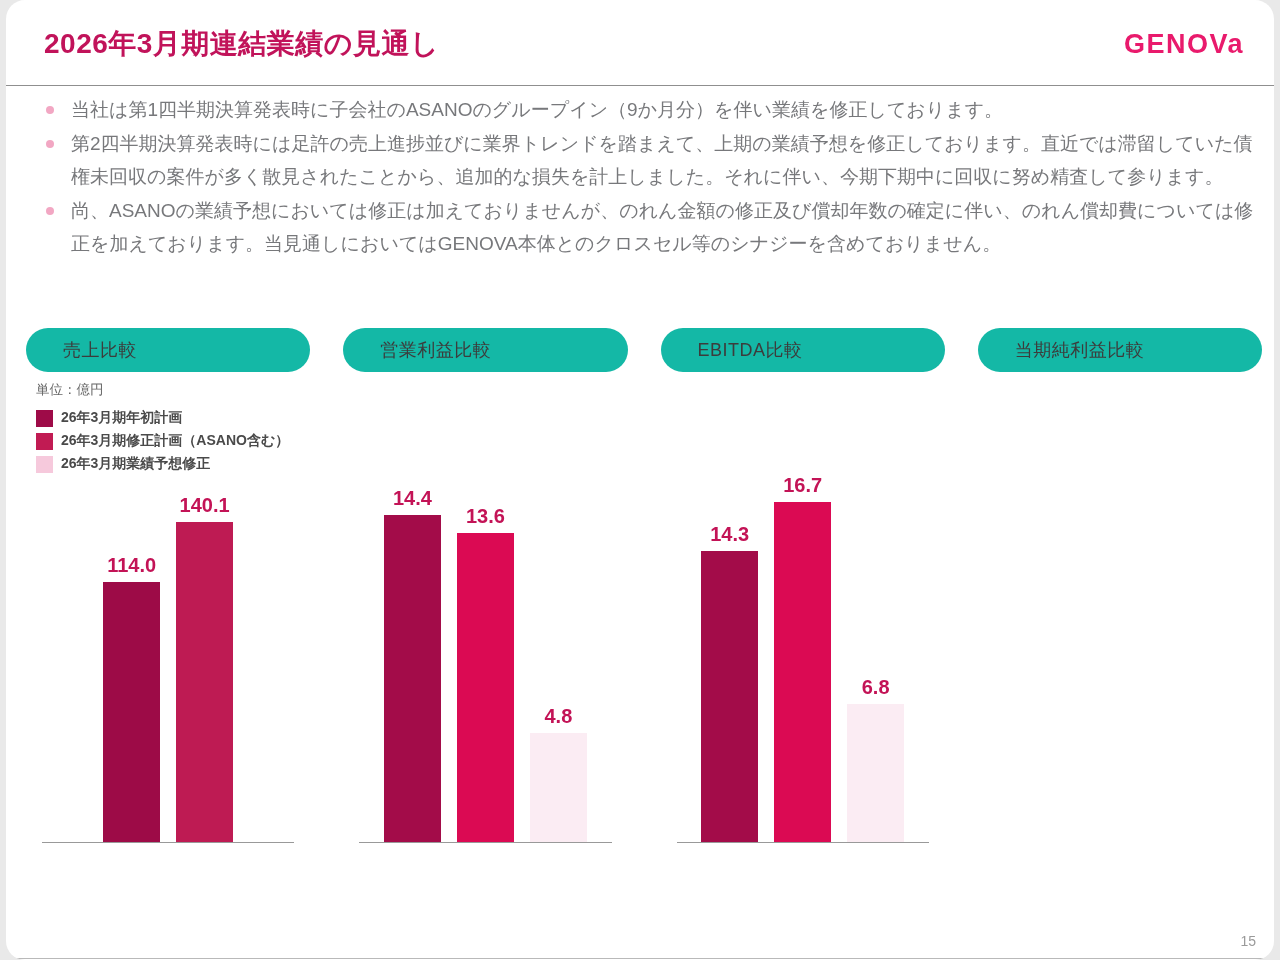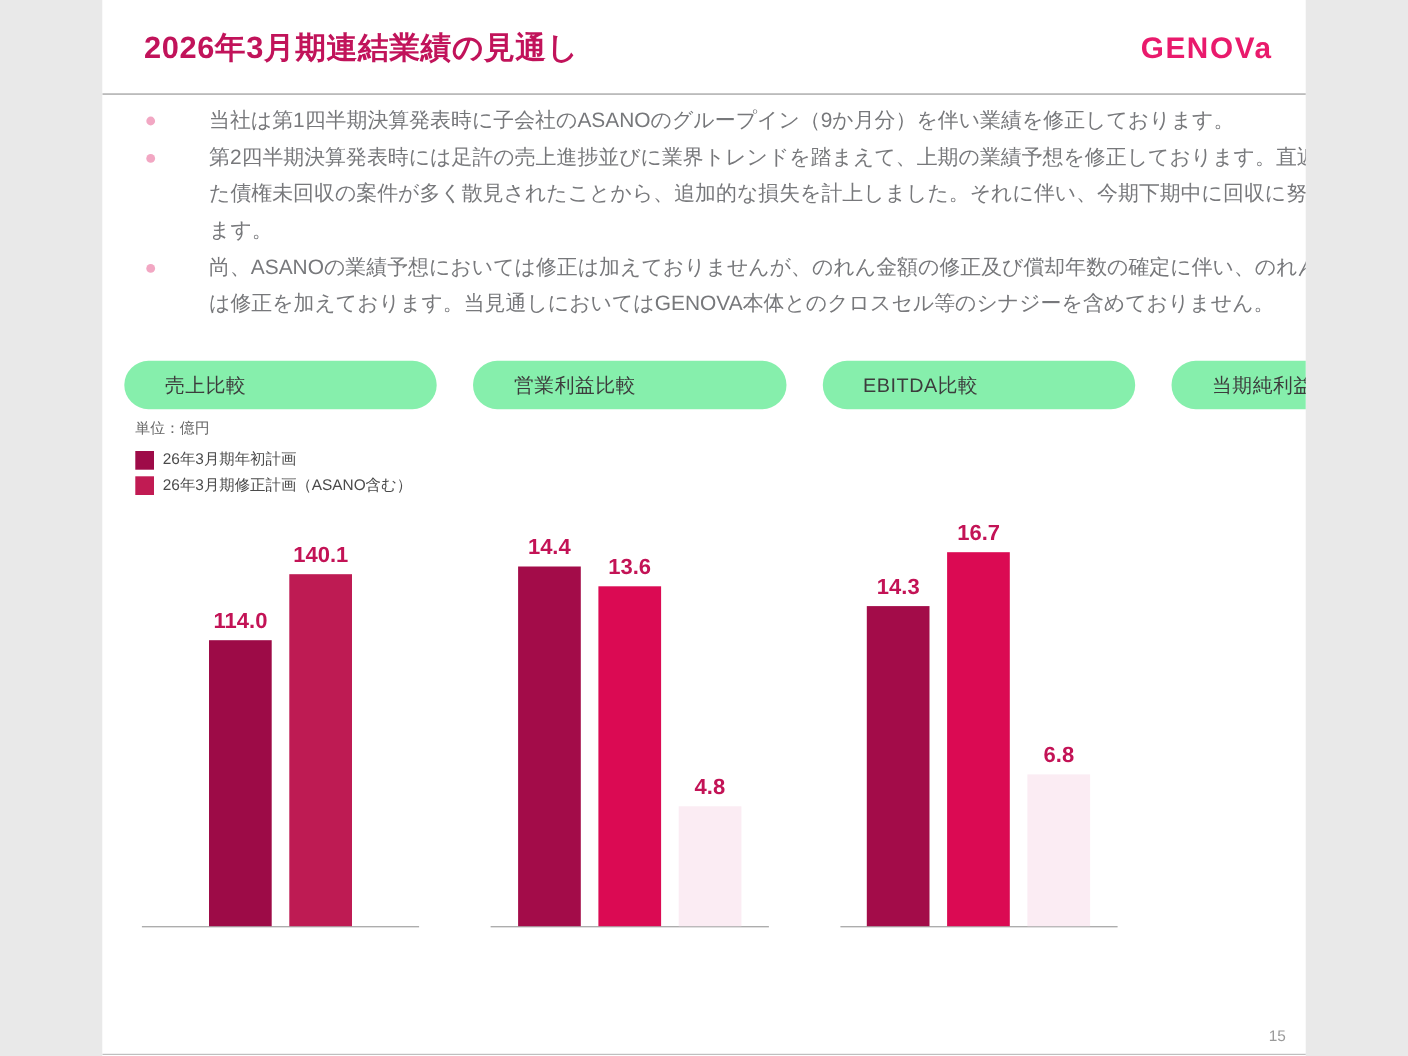--- a/index.html
+++ b/index.html
@@ -1,52 +1,53 @@
 <!DOCTYPE html>
 <html lang="ja"><head>
 <meta charset="utf-8">
 <style>
   * { margin:0; padding:0; box-sizing:border-box; }
   html,body { background:#e9e9e9; }
   .slide {
-    position:relative; width:1094px; height:960px; margin:0 auto;
+    position:relative; width:1268px; height:960px; margin:0 auto;
     background:#ffffff; overflow:hidden;
     font-family:"Liberation Sans","DejaVu Sans",sans-serif;
+    border-radius:19px;
   }
   
   .header { position:absolute; top:20px; left:38px; right:30px; height:48px;
             display:flex; justify-content:space-between; align-items:center; }
   .title { font-size:28px; font-weight:bold; color:#C1135A; letter-spacing:0.5px; }
   .logo  { font-size:27px; font-weight:800; color:#E91A6C; letter-spacing:1.5px; }
   .header-rule { position:absolute; top:85px; left:0; width:1280px; height:0;
                  border-top:1px solid #8f8f8f; }
   
   .bullets { position:absolute; top:93px; left:40px; width:1208px; }
-  .bullet { display:grid; grid-template-columns:25px 1fr; margin-bottom:1px;gap:32px; }
+  .bullet { display:grid; grid-template-columns:25px 1fr; margin-bottom:1px; }
   .dot { width:8px; height:8px; border-radius:50%; background:#F2A7C3; margin-top:13px; }
   .bullet-text { font-size:19px; line-height:33px; color:#77787B; }
   
   .charts { position:absolute; top:328px; left:20px; width:1236px;
             display:flex; gap:33px; }
   .chart-col { flex:1 1 0; position:relative; }
-  .pill { height:44px; background:#86efac; border-radius:22px;
+  .pill { height:44px; background:#14b8a6; border-radius:22px;
           display:flex; align-items:center; padding-left:37px;
           font-size:18px; color:#3C3C3C; letter-spacing:0.5px; }
   .plot { height:471px; margin:0 16px; border-bottom:1px solid #999;
           display:flex; align-items:flex-end; justify-content:center; gap:16px; }
   .bar-group { display:flex; flex-direction:column; align-items:center; }
   .bar-value { font-size:20px; font-weight:bold; color:#C31356; margin-bottom:5px;
                white-space:nowrap; }
   .bar { width:57px; }
   
   .legend-block { position:absolute; top:53px; left:10px; width:300px; }
   .unit-label { font-size:13.5px; color:#666; margin-bottom:10px; }
   .legend-row { display:flex; align-items:center; margin-bottom:5px; }
   .swatch { width:17px; height:17px; flex:0 0 17px; margin-right:8px; }
-  .legend-label { font-size:14px; color:#4A4A4A; white-space:nowrap; }
+  .legend-label { font-size:14px; color:#4A4A4A; white-space:nowrap;font-weight:bold; }
   
   .page-number { position:absolute; right:18px; bottom:11px; font-size:14px; color:#9A9A9A; }
   .footer-rule { position:absolute; bottom:1px; left:0; width:1280px; height:0;
                  border-top:1px solid #b9b9b9; }
 </style>
 </head>
 <body>
 
 <div class="slide">
 
@@ -77,20 +78,24 @@
       <div class="pill">売上比較</div>
       <div class="legend-block">
         <div class="unit-label">単位：億円</div>
         <div class="legend-row">
           <span class="swatch" style="background: rgb(158, 11, 72);"></span>
           <span class="legend-label">26年3月期年初計画</span>
         </div>
         <div class="legend-row">
           <span class="swatch" style="background: rgb(193, 27, 83);"></span>
           <span class="legend-label">26年3月期修正計画（ASANO含む）</span>
+        </div>
+        <div class="legend-row">
+          <span class="swatch" style="background: rgb(246, 201, 220);"></span>
+          <span class="legend-label">26年3月期業績予想修正</span>
         </div>
       </div>
       <div class="plot">
           <div class="bar-group">
             <div class="bar-value" style="color: rgb(195, 19, 86);">114.0</div>
             <div class="bar" style="height: 260px; background: rgb(157, 11, 71);"></div>
           </div>
           <div class="bar-group">
             <div class="bar-value" style="color: rgb(195, 19, 86);">140.1</div>
             <div class="bar" style="height: 320px; background: rgb(190, 27, 83);"></div>

